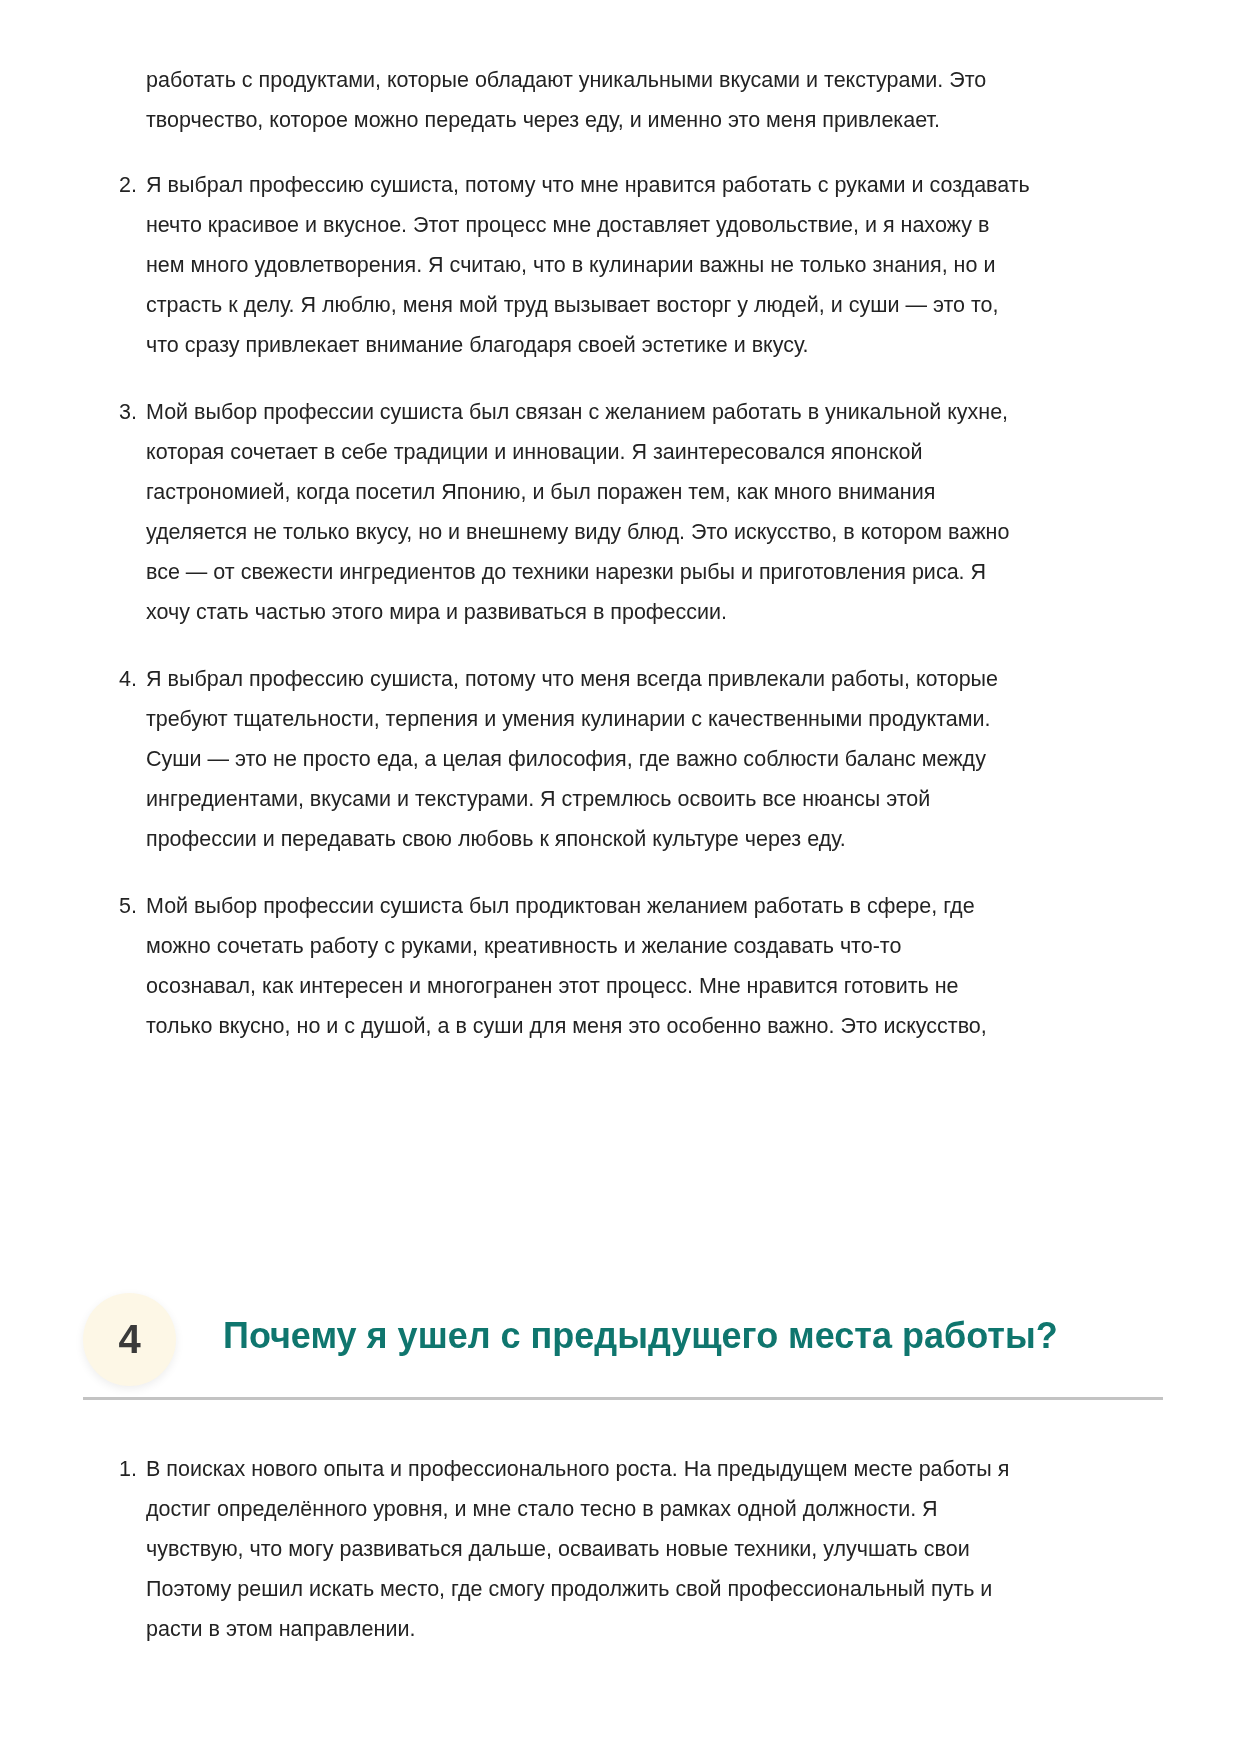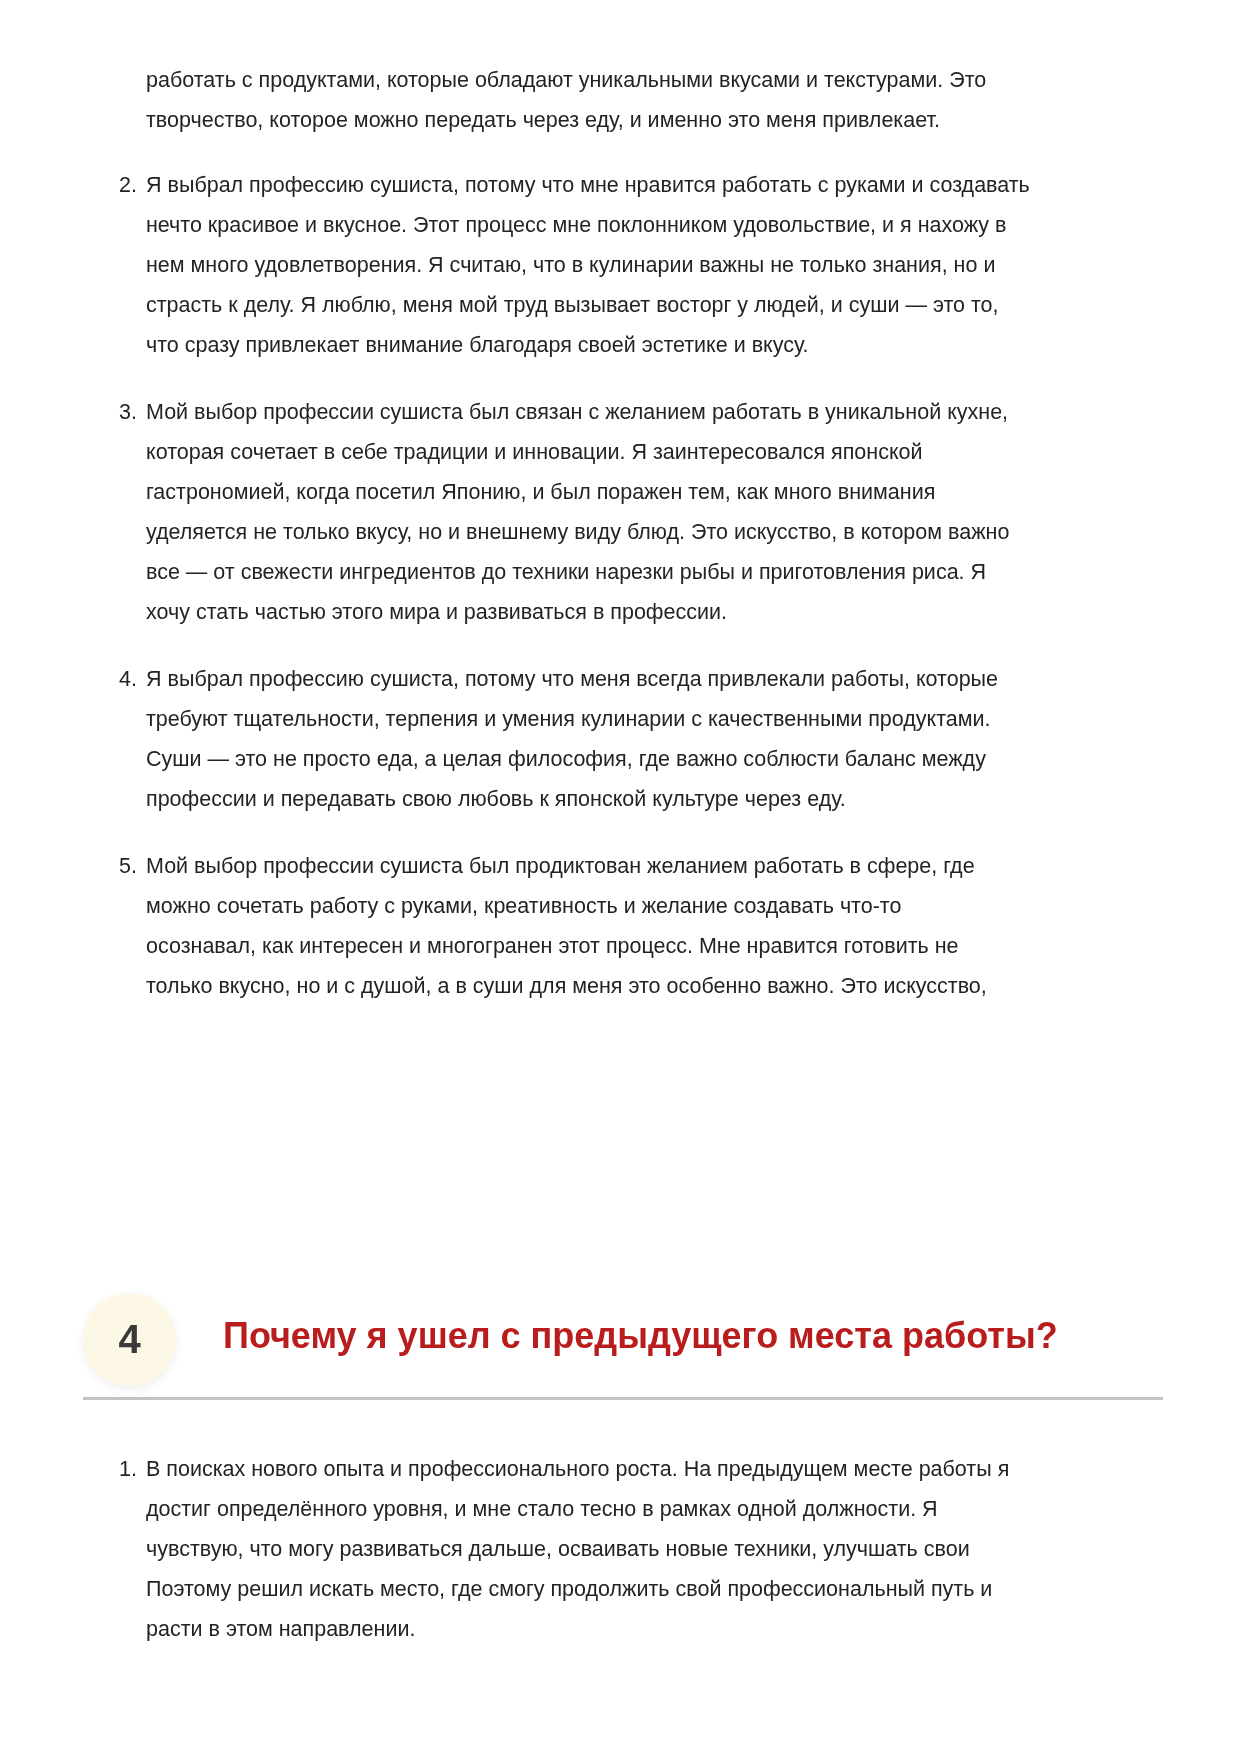--- a/index.html
+++ b/index.html
@@ -70,21 +70,21 @@
     font-weight: bold;
     font-size: 40px;
     color: #3a3a3a;
   }
   .section-title {
     position: absolute;
     left: 140px;
     top: 22px;
     font-size: 36px;
     font-weight: bold;
-    color: #b91c1c;
+    color: #0f766e;
     white-space: nowrap;
   }
   .section-divider {
     position: absolute;
     left: 0;
     top: 104px;
     width: 1080px;
     height: 3px;
     background: #c3c3c3;
   }
@@ -98,39 +98,40 @@
     <li class="item">
       <span class="line">работать с продуктами, которые обладают уникальными вкусами и текстурами. Это</span>
       <span class="line">творчество, которое можно передать через еду, и именно это меня привлекает.</span>
     </li>
   </ol>
 
   <ol class="list" id="list-main">
     <li class="item">
       <span class="num">2.</span>
       <span class="line">Я выбрал профессию сушиста, потому что мне нравится работать с руками и создавать</span>
-      <span class="line">нечто красивое и вкусное. Этот процесс мне поклонником удовольствие, и я нахожу в</span>
+      <span class="line">нечто красивое и вкусное. Этот процесс мне доставляет удовольствие, и я нахожу в</span>
       <span class="line">нем много удовлетворения. Я считаю, что в кулинарии важны не только знания, но и</span>
       <span class="line">страсть к делу. Я люблю, меня мой труд вызывает восторг у людей, и суши — это то,</span>
       <span class="line">что сразу привлекает внимание благодаря своей эстетике и вкусу.</span>
     </li>
     <li class="item">
       <span class="num">3.</span>
       <span class="line">Мой выбор профессии сушиста был связан с желанием работать в уникальной кухне,</span>
       <span class="line">которая сочетает в себе традиции и инновации. Я заинтересовался японской</span>
       <span class="line">гастрономией, когда посетил Японию, и был поражен тем, как много внимания</span>
       <span class="line">уделяется не только вкусу, но и внешнему виду блюд. Это искусство, в котором важно</span>
       <span class="line">все — от свежести ингредиентов до техники нарезки рыбы и приготовления риса. Я</span>
       <span class="line">хочу стать частью этого мира и развиваться в профессии.</span>
     </li>
     <li class="item">
       <span class="num">4.</span>
       <span class="line">Я выбрал профессию сушиста, потому что меня всегда привлекали работы, которые</span>
       <span class="line">требуют тщательности, терпения и умения кулинарии с качественными продуктами.</span>
       <span class="line">Суши — это не просто еда, а целая философия, где важно соблюсти баланс между</span>
+      <span class="line">ингредиентами, вкусами и текстурами. Я стремлюсь освоить все нюансы этой</span>
       <span class="line">профессии и передавать свою любовь к японской культуре через еду.</span>
     </li>
     <li class="item">
       <span class="num">5.</span>
       <span class="line">Мой выбор профессии сушиста был продиктован желанием работать в сфере, где</span>
       <span class="line">можно сочетать работу с руками, креативность и желание создавать что-то</span>
       <span class="line">осознавал, как интересен и многогранен этот процесс. Мне нравится готовить не</span>
       <span class="line">только вкусно, но и с душой, а в суши для меня это особенно важно. Это искусство,</span>
     </li>
   </ol>

